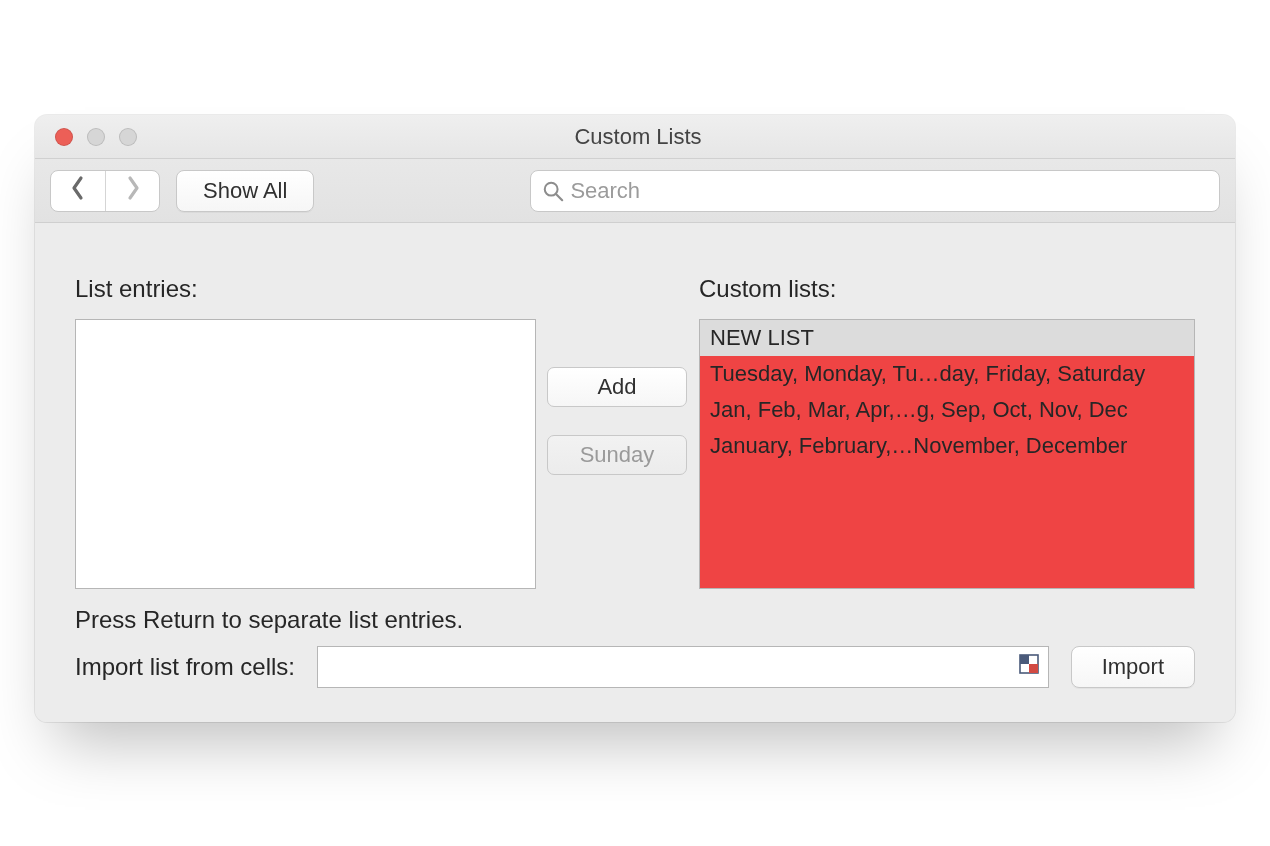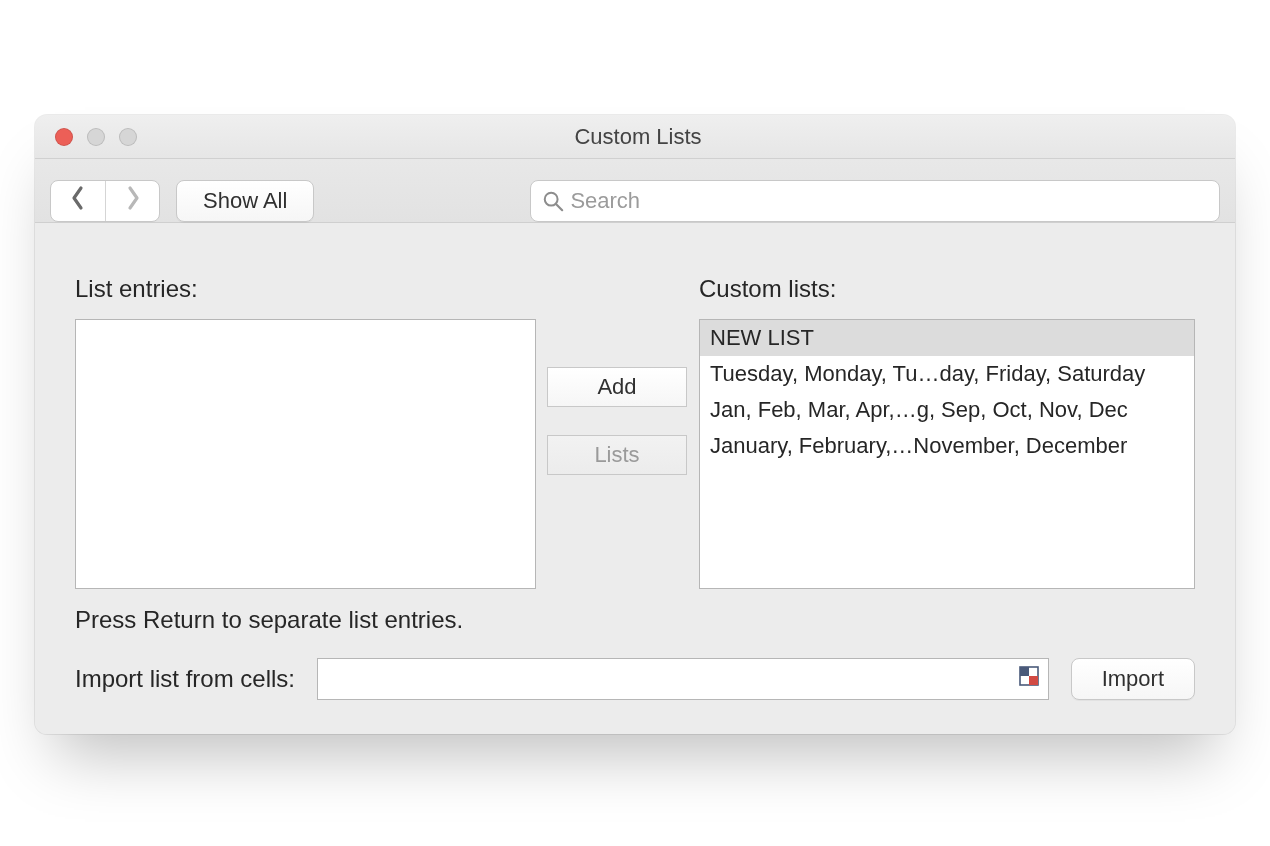--- a/index.html
+++ b/index.html
@@ -47,21 +47,21 @@
     font-size: 22px;
     color: #444;
     pointer-events: none;
   }
   
   .toolbar {
     height: 64px;
     background: linear-gradient(#e8e8e8, #e2e2e2);
     border-bottom: 1px solid #cfcfcf;
     display: flex;
-    align-items: flex-end;
+    align-items: center;
     padding: 0 15px;
     gap: 16px;
   }
   .segmented {
     display: flex;
     border: 1px solid #c8c8c8;
     border-radius: 8px;
     overflow: hidden;
     background: #fff;
     height: 42px;
@@ -127,35 +127,35 @@
     width: 461px; height: 270px;
     border: 1px solid #b6b6b6;
     background: #fff;
     resize: none;
     font: inherit;
     padding: 6px 8px;
   }
   .listbox {
     width: 100%; height: 270px;
     border: 1px solid #b6b6b6;
-    background: #ffffff;
+    background: #ef4444;
     overflow-y: auto;
   }
   .listbox .item {
     padding: 2px 10px;
     font-size: 22px;
     white-space: nowrap;
     overflow: hidden;
     text-overflow: ellipsis;
     line-height: 32px;
   }
   .listbox .item.selected { background: #dcdcdc; }
   .hint { font-size: 24px; margin-top: 11px; }
   .import-row {
-    margin-top: 24px;
+    margin-top: 12px;
     display: flex;
     align-items: center;
     gap: 22px;
   }
   .import-label { font-size: 24px; white-space: nowrap; }
   .cell-ref-wrap { flex: 1; position: relative; }
   .cell-ref {
     width: 100%; height: 42px;
     border: 1px solid #b6b6b6;
     background: #fff;
@@ -164,21 +164,21 @@
   }
   .range-picker {
     position: absolute; right: 6px; top: 50%; transform: translateY(-50%);
     width: 28px; height: 28px;
     display: flex; align-items: center; justify-content: center;
   }
   .range-picker svg { width: 22px; height: 22px; }
   .mid-btn {
     width: 140px; height: 40px;
     border: 1px solid #c8c8c8;
-    border-radius: 0;
+    border-radius: 7px;
     background: linear-gradient(#ffffff, #f6f6f6);
     font-size: 22px; color: #303030;
     display: flex; align-items: center; justify-content: center;
   }
   .mid-btn[disabled] { color: #9a9a9a; background: linear-gradient(#f2f2f2, #ececec); }
 </style>
 </head>
 <body>
 
 <div class="window">
@@ -222,21 +222,21 @@
   </div>
 
   <div class="content">
     <div class="cols">
       <div class="col-left">
         <div class="lbl">List entries:</div>
         <textarea class="entries" style=""></textarea>
       </div>
       <div class="col-mid">
         <div class="mid-btn">Add</div>
-        <div class="mid-btn" disabled="">Lists</div>
+        <div class="mid-btn" disabled="">Sunday</div>
       </div>
       <div class="col-right">
         <div class="lbl">Custom lists:</div>
         <div class="listbox" id="custom-lists-box">
             <div class="item selected">NEW LIST</div>
             <div class="item">Tuesday, Monday, Tu…day, Friday, Saturday</div>
             <div class="item">Jan, Feb, Mar, Apr,…g, Sep, Oct, Nov, Dec</div>
             <div class="item">January, February,…November, December</div>
           </div>
       </div>

